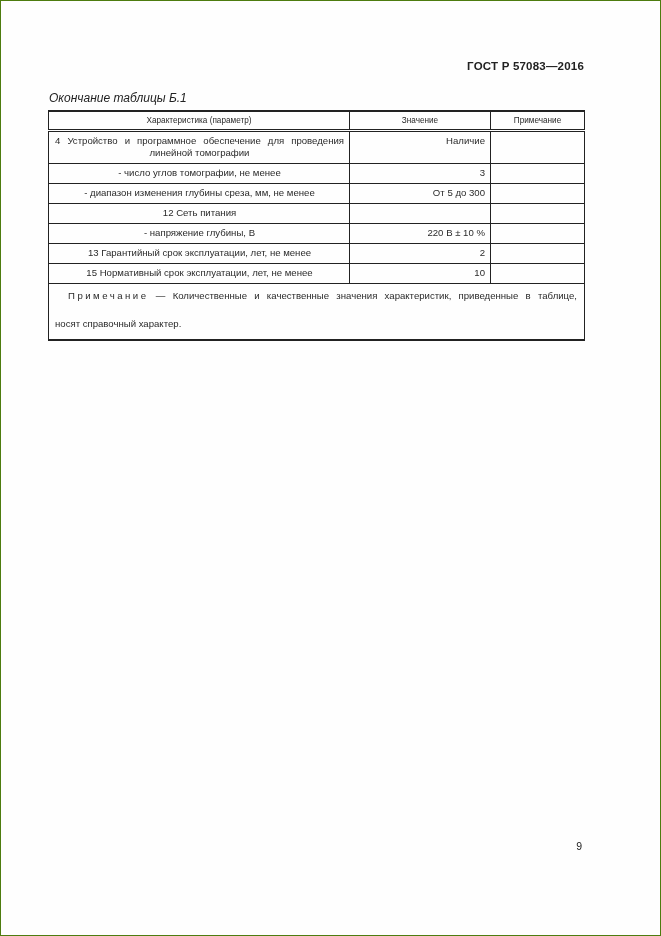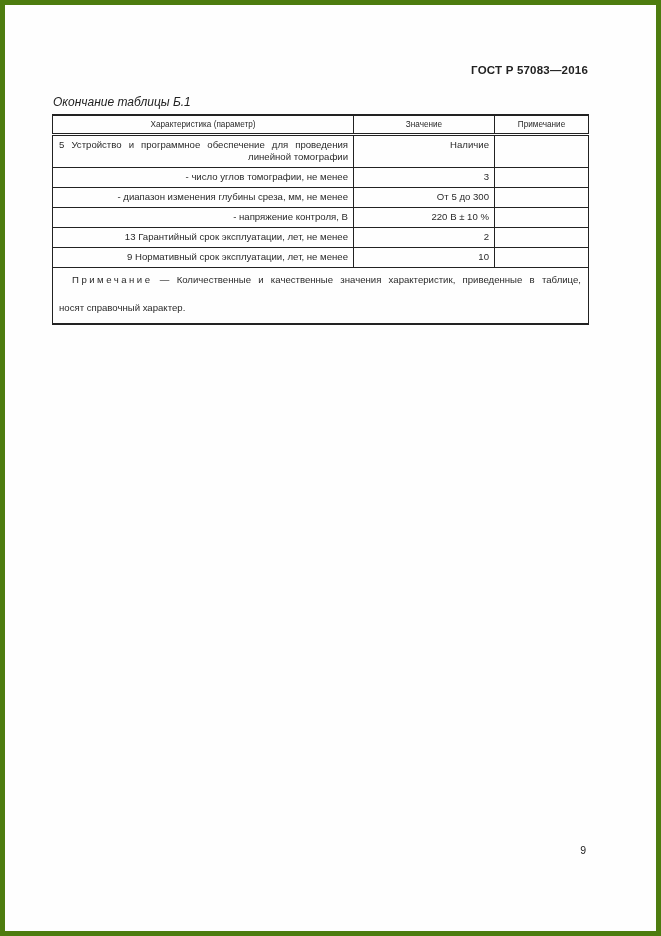--- a/index.html
+++ b/index.html
@@ -8,21 +8,21 @@
     background: #ffffff;
   }
   .page {
     position: relative;
     width: 661px;
     height: 936px;
     background: #fefefe;
     font-family: "Liberation Sans", sans-serif;
     color: #222222;
     box-sizing: border-box;
-    border: 5px solid #4d7c0f;
+    border: 1px solid #4d7c0f;
     overflow: hidden;
   }
   .doc-header {
     position: absolute;
     top: 59px;
     left: 47px;
     width: 536px;
     text-align: right;
     font-size: 11.5px;
     font-weight: bold;
@@ -59,21 +59,21 @@
   }
   .tbl td {
     border: 1px solid #222222;
     font-size: 9.6px;
     line-height: 12px;
     padding: 3px 5px 4px 6px;
     vertical-align: top;
     color: #2a2a2a;
   }
   .c-param { text-align: left; }
-  .cell-line { text-align: right; }
+  .cell-line { text-align: center; }
   .cell-line.just {
     text-align: justify;
     text-align-last: justify;
   }
   .c-value {
     text-align: right;
     padding-left: 2px;
     padding-right: 2px;
   }
   .c-note { }
@@ -115,21 +115,21 @@
     <thead>
       <tr>
         <th>Характеристика (параметр)</th>
         <th>Значение</th>
         <th>Примечание</th>
       </tr>
     </thead>
     <tbody>
         <tr>
           <td class="c-param">
-            <div class="cell-line just">5 Устройство и программное обеспечение для проведения</div>
+            <div class="cell-line just">4 Устройство и программное обеспечение для проведения</div>
             <div class="cell-line">линейной томографии</div>
           </td>
           <td class="c-value">Наличие</td>
           <td class="c-note"></td>
         </tr>
         <tr>
           <td class="c-param">
             <div class="cell-line">- число углов томографии, не менее</div>
           </td>
           <td class="c-value">3</td>
@@ -137,35 +137,42 @@
         </tr>
         <tr>
           <td class="c-param">
             <div class="cell-line">- диапазон изменения глубины среза, мм, не менее</div>
           </td>
           <td class="c-value">От 5 до 300</td>
           <td class="c-note"></td>
         </tr>
         <tr>
           <td class="c-param">
-            <div class="cell-line">- напряжение контроля, В</div>
+            <div class="cell-line">12 Сеть питания</div>
+          </td>
+          <td class="c-value"></td>
+          <td class="c-note"></td>
+        </tr>
+        <tr>
+          <td class="c-param">
+            <div class="cell-line">- напряжение глубины, В</div>
           </td>
           <td class="c-value">220 В ± 10 %</td>
           <td class="c-note"></td>
         </tr>
         <tr>
           <td class="c-param">
             <div class="cell-line">13 Гарантийный срок эксплуатации, лет, не менее</div>
           </td>
           <td class="c-value">2</td>
           <td class="c-note"></td>
         </tr>
         <tr>
           <td class="c-param">
-            <div class="cell-line">9 Нормативный срок эксплуатации, лет, не менее</div>
+            <div class="cell-line">15 Нормативный срок эксплуатации, лет, не менее</div>
           </td>
           <td class="c-value">10</td>
           <td class="c-note"></td>
         </tr>
       </tbody>
     <tbody>
       <tr>
         <td class="note-cell" colspan="3">
           <div class="note-line1"><span class="note-label">Примечание</span> <span>— Количественные и качественные значения характеристик, приведенные в таблице,</span></div>
           <div class="note-line2">носят справочный характер.</div>

